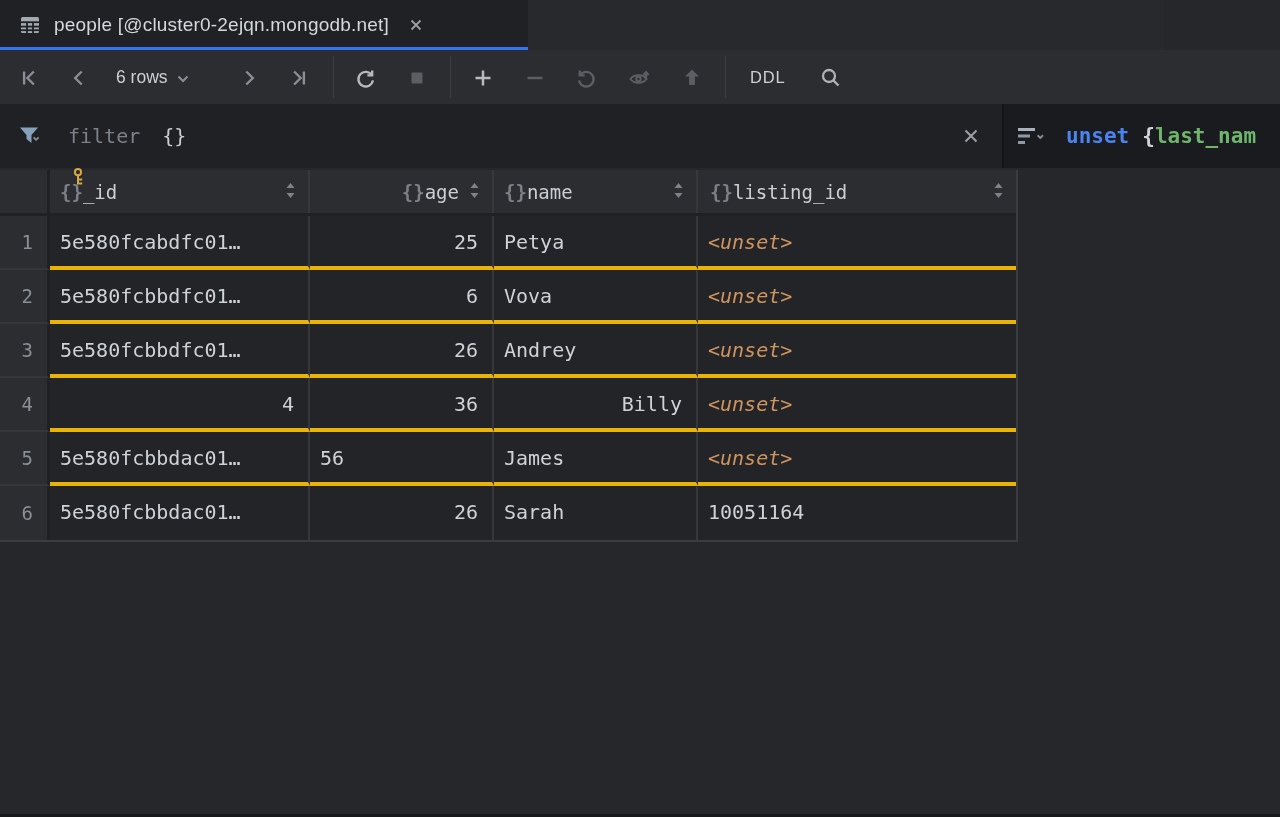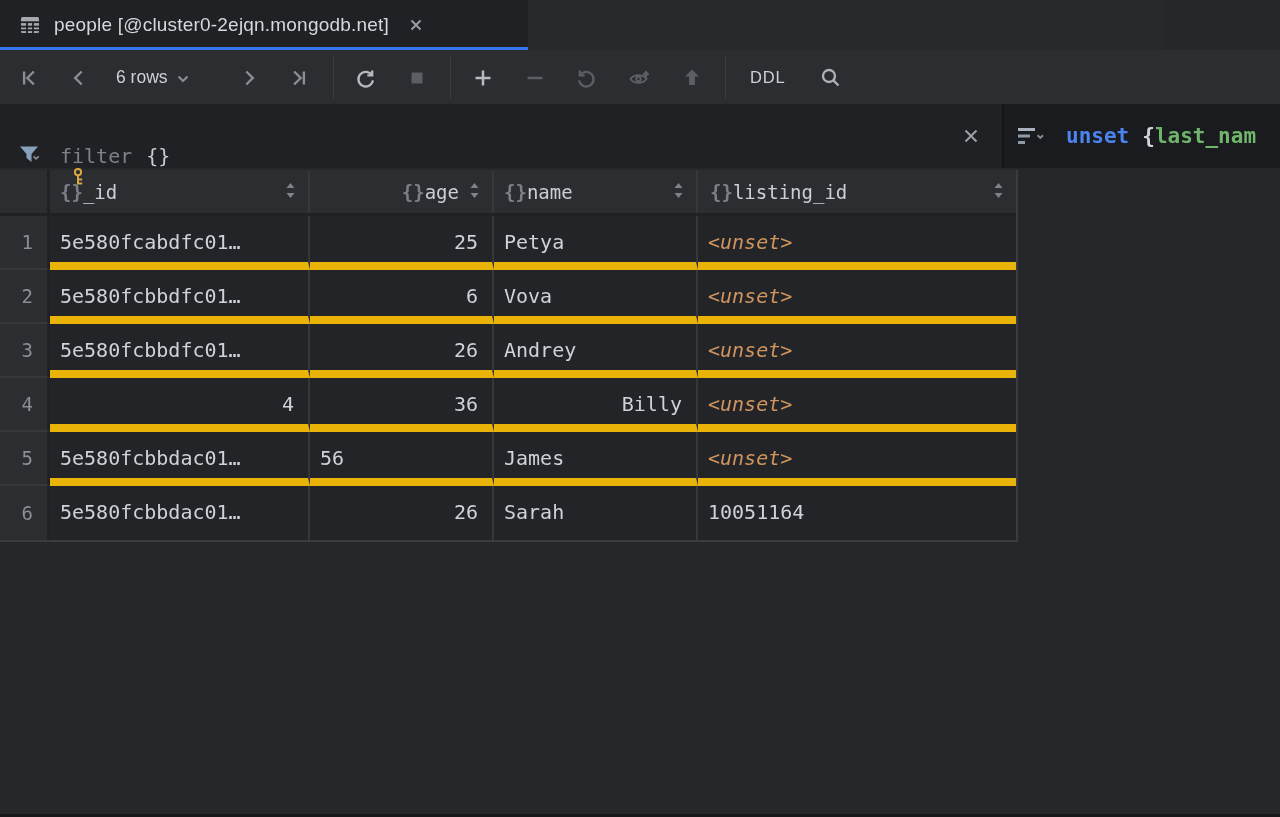--- a/index.html
+++ b/index.html
@@ -21,21 +21,21 @@
   .tsep{position:absolute;top:6px;width:1px;height:42px;background:#3C3E42;}
   .rows-select{position:absolute;left:116px;top:13px;height:28px;display:flex;align-items:center;
                color:#CED0D6;font-size:17.5px;cursor:pointer;}
   .rows-select svg{margin-left:9px;margin-top:3px;}
   .ddl-btn{position:absolute;left:744px;top:13px;height:28px;display:flex;align-items:center;
            color:#CED0D6;font-size:16.5px;letter-spacing:.8px;background:none;border:none;cursor:pointer;}
 
   
   .filterbar{position:absolute;left:0;top:104px;width:1280px;height:64px;}
   .filter-field{position:absolute;left:0;top:0;width:1002px;height:64px;background:#202124;
-                display:flex;align-items:flex-end;cursor:text;}
+                display:flex;align-items:center;cursor:text;gap:8px;}
   .funnel-wrap{margin-left:16px;display:flex;align-items:flex-start;}
   .mono{font-family:"DejaVu Sans Mono",monospace;}
   .filter-label{color:#7C818A;font-size:20px;margin-left:14px;}
   .filter-value{color:#C9CCD1;font-size:20px;margin-left:14px;}
   .clear-x{position:absolute;left:958px;top:19px;cursor:pointer;}
   .fsdivider{position:absolute;left:1002px;top:0;width:2px;height:64px;background:#141517;}
   .sort-field{position:absolute;left:1004px;top:0;width:276px;height:64px;background:#1A1B1E;
               display:flex;align-items:center;overflow:hidden;cursor:text;}
   .sort-icon-wrap{margin-left:12px;display:flex;align-items:center;}
   .sort-label{font-size:21px;font-weight:700;margin-left:18px;}
@@ -64,21 +64,21 @@
   .col-name{width:204px;padding-left:10px;}
   .col-listing{width:318px;padding-left:12px;}
 
   .grid-row{display:flex;height:54px;box-sizing:border-box;}
   .gutter-cell{width:50px;box-sizing:border-box;border-right:3px solid #202124;background:#2B2D30;
                border-bottom:2px solid #35373B;color:#8A8E95;font-family:"DejaVu Sans Mono",monospace;
                font-size:19px;display:flex;align-items:center;justify-content:flex-end;
                padding-right:14px;cursor:pointer;}
   .grid-row:last-child .gutter-cell{border-bottom:none;}
   .cell{box-sizing:border-box;background:#232428;border-right:2px solid #35373B;
-        border-bottom:8px solid #eab308;color:#CFD2D7;font-family:"DejaVu Sans Mono",monospace;
+        border-bottom:4px solid #eab308;color:#CFD2D7;font-family:"DejaVu Sans Mono",monospace;
         font-size:20px;display:block;line-height:52px;white-space:nowrap;overflow:hidden;
         padding-left:10px;padding-right:14px;cursor:cell;}
   .grid-row .cell:last-child{border-right:none;}
   .grid-row:last-child .cell{border-bottom:none;}
   .cell.unset{color:#D0945E;font-style:italic;}
 
   .bottom-edge{position:absolute;left:0;bottom:0;width:1280px;height:3px;background:#17181A;}
 </style>
 </head>
 <body>

